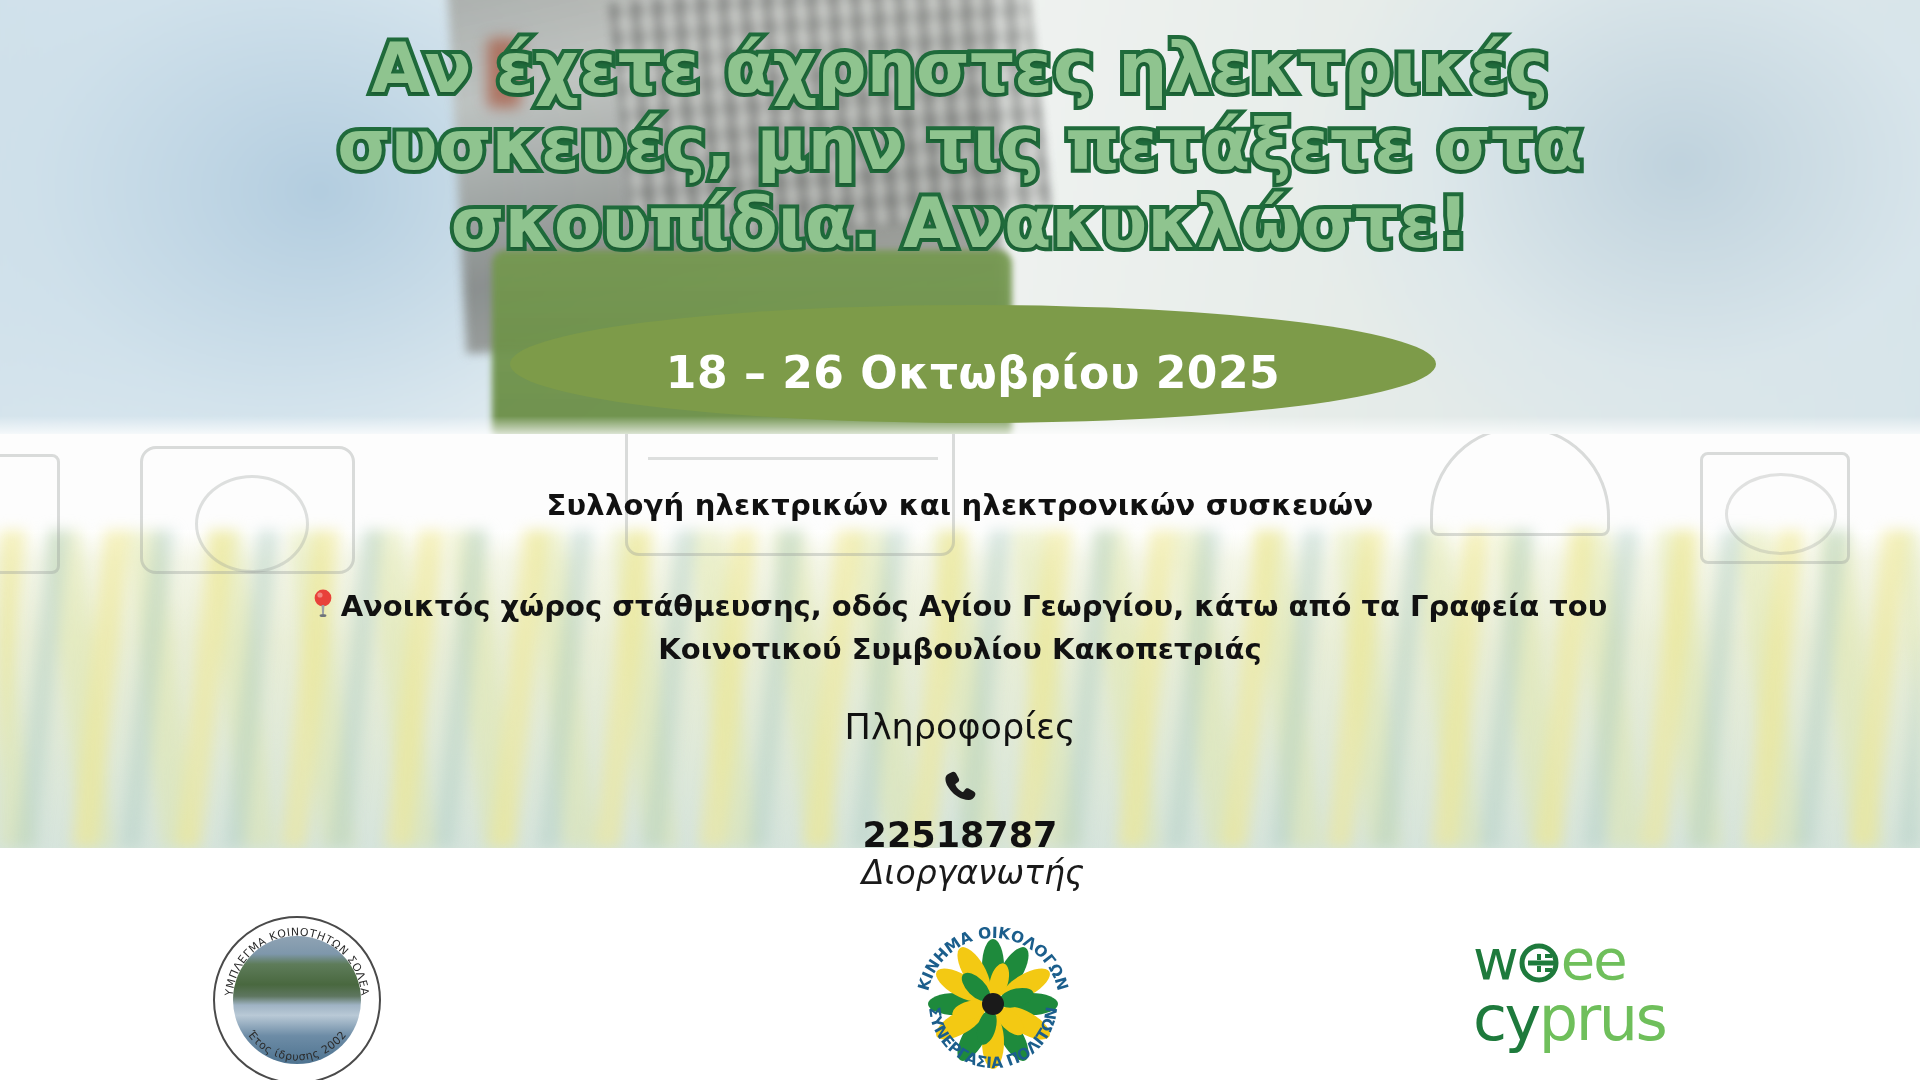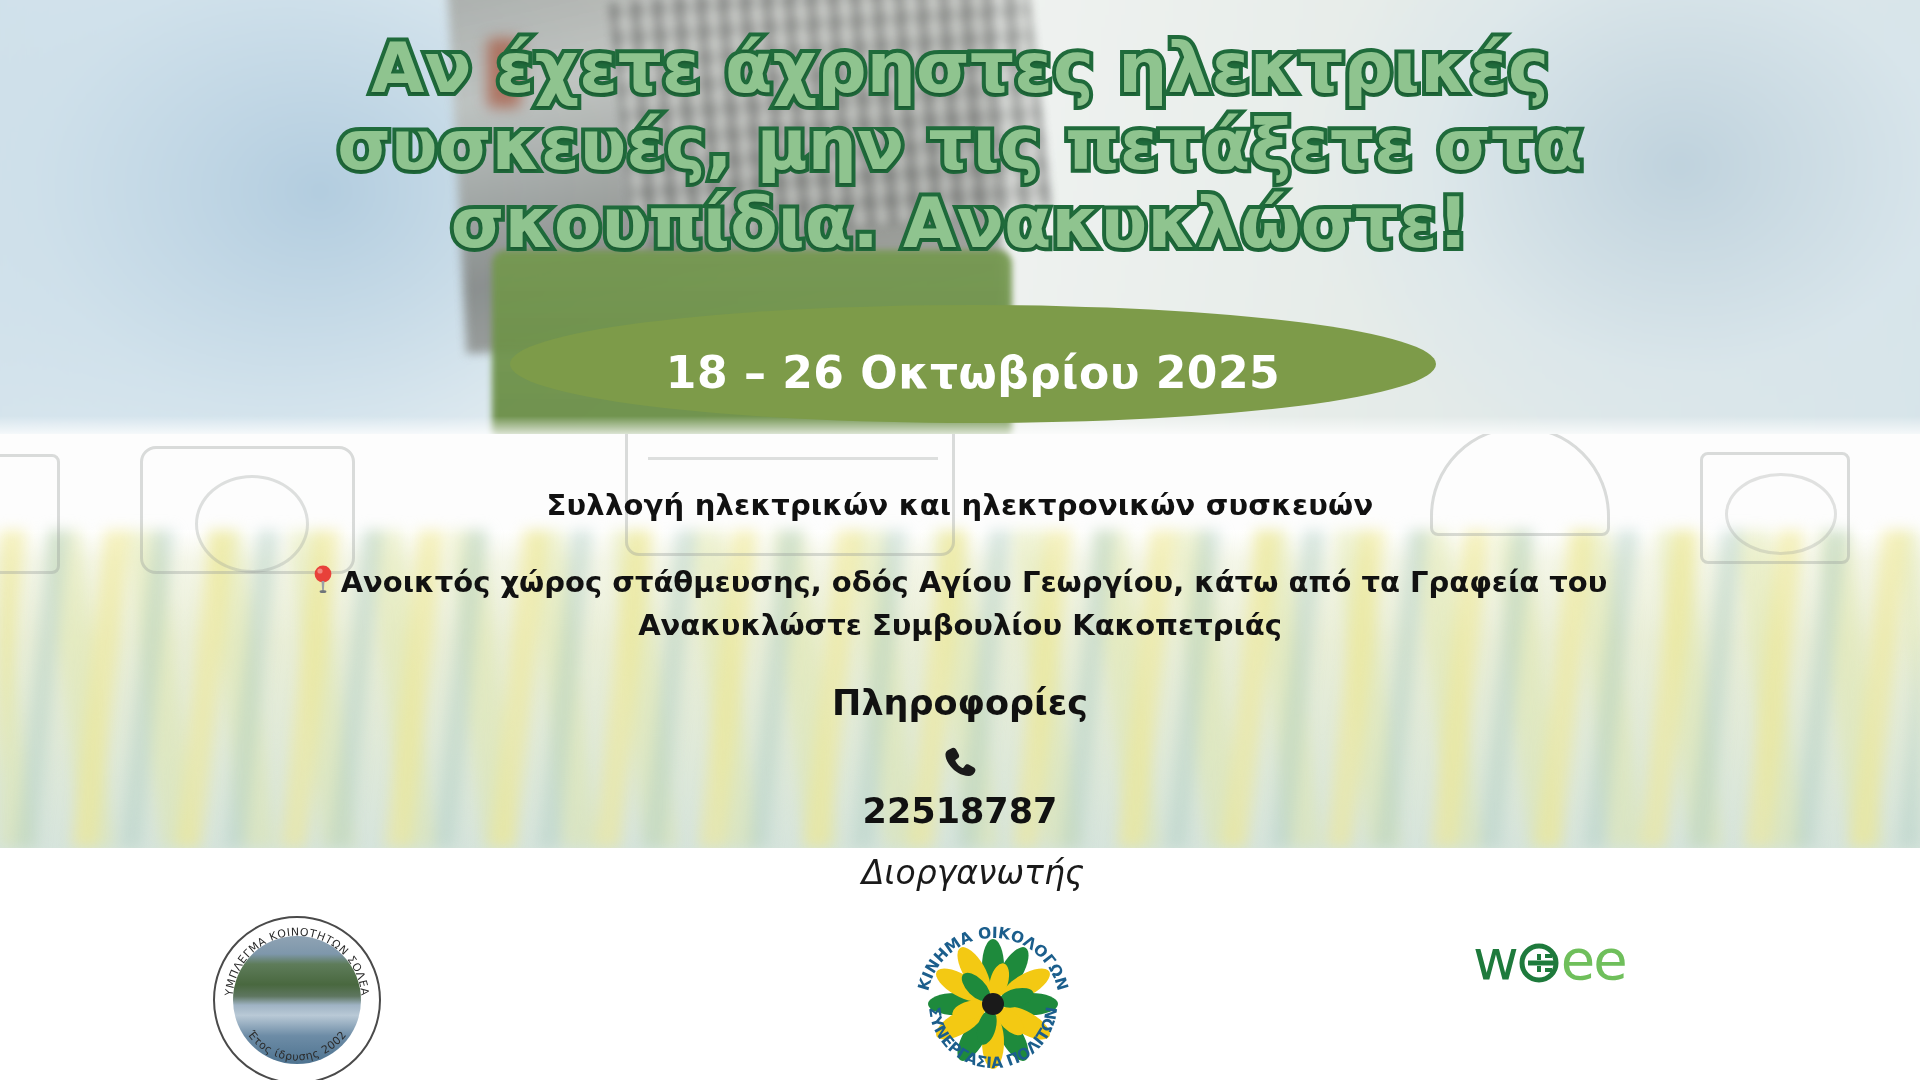--- a/index.html
+++ b/index.html
@@ -182,37 +182,37 @@
   }
   .collection-line {
     margin-top: 54px;
     font-family: "DejaVu Sans", sans-serif;
     font-weight: bold;
     font-size: 29px;
     color: #111111;
     letter-spacing: 0.2px;
   }
   .address-block {
-    margin-top: 40px;
+    margin-top: 64px;
     font-family: "DejaVu Sans", sans-serif;
     font-weight: bold;
     font-size: 29px;
     line-height: 1.38;
     color: #111111;
     padding: 0 250px;
   }
   .pin-icon {
     display: inline-block;
     vertical-align: -3px;
     margin-right: 8px;
   }
   .info-title {
     margin-top: 38px;
     font-family: "DejaVu Sans", sans-serif;
-    font-weight: bold;
+    font-weight: normal;
     font-size: 35px;
     color: #111111;
   }
   .phone-row {
     margin-top: 22px;
     font-family: "DejaVu Sans", sans-serif;
     font-weight: bold;
     font-size: 35px;
     color: #111111;
     display: flex;
@@ -346,21 +346,21 @@
       <div class="address-block">
         <span class="pin-icon">
           <svg width="20" height="30" viewBox="0 0 20 30" aria-hidden="true">
             <circle cx="10" cy="9" r="8.4" fill="#E8413A"></circle>
             <circle cx="7" cy="6" r="2.6" fill="#F2877F"></circle>
             <path d="M8.6 16 L11.4 16 L10.9 25 L9.1 25 Z" fill="#9AA0A6"></path>
             <ellipse cx="10" cy="26.4" rx="3.4" ry="1.5" fill="#6E747A"></ellipse>
           </svg>
         </span><span>Ανοικτός χώρος στάθμευσης, οδός Αγίου Γεωργίου, κάτω από τα Γραφεία του</span>
         <br>
-        <span>Ανακυκλώστε Συμβουλίου Κακοπετριάς</span>
+        <span>Κοινοτικού Συμβουλίου Κακοπετριάς</span>
       </div>
 
       <div class="info-title">Πληροφορίες</div>
 
       <div class="phone-row">
         <span class="phone-icon">
           <svg width="34" height="34" viewBox="0 0 34 34" aria-hidden="true">
             <path d="M8.2 3.4c2.2-1.2 4.1-.5 5.1 1.4l2.4 4.5c.9 1.8.4 3.3-1.2 4.3l-1.7 1.1c-.5.3-.6.7-.3 1.3 1.4 3 3.7 5.4 6.8 6.9.6.3 1 .2 1.3-.3l1.1-1.7c1-1.6 2.5-2 4.3-1.1l4.5 2.4c1.9 1 2.5 2.9 1.3 5.1-1.3 2.4-3.6 3.9-6.3 3.7-7.3-.6-13.7-4.3-18.2-10.1C3.3 15.9 2 11.7 2.6 8.2 3 5.9 5.3 4.9 8.2 3.4z" fill="#1A1A1A"></path>
           </svg>
         </span>
@@ -433,18 +433,19 @@
         </svg>
       </div>
 
       <div class="logo-weee">
         <div class="weee-line1"><span class="dk">w</span><span class="plug-e"><svg viewBox="0 0 42 42" width="42" height="42" aria-hidden="true">
                 <circle cx="21" cy="21" r="17" fill="none" stroke="#1E7A3C" stroke-width="5"></circle>
                 <path d="M10 21 h26" stroke="#1E7A3C" stroke-width="5" fill="none"></path>
                 <path d="M21 12 v6 M21 24 v6" stroke="#1E7A3C" stroke-width="4"></path>
                 <path d="M27 14 h7 M27 28 h7" stroke="#1E7A3C" stroke-width="4"></path>
               </svg></span><span class="lt">ee</span></div>
+        <div class="weee-line2"><span class="dk">cy</span><span class="lt">prus</span></div>
       </div>
 
     </div>
   </div>
 
 </div>
 
 </body></html>

